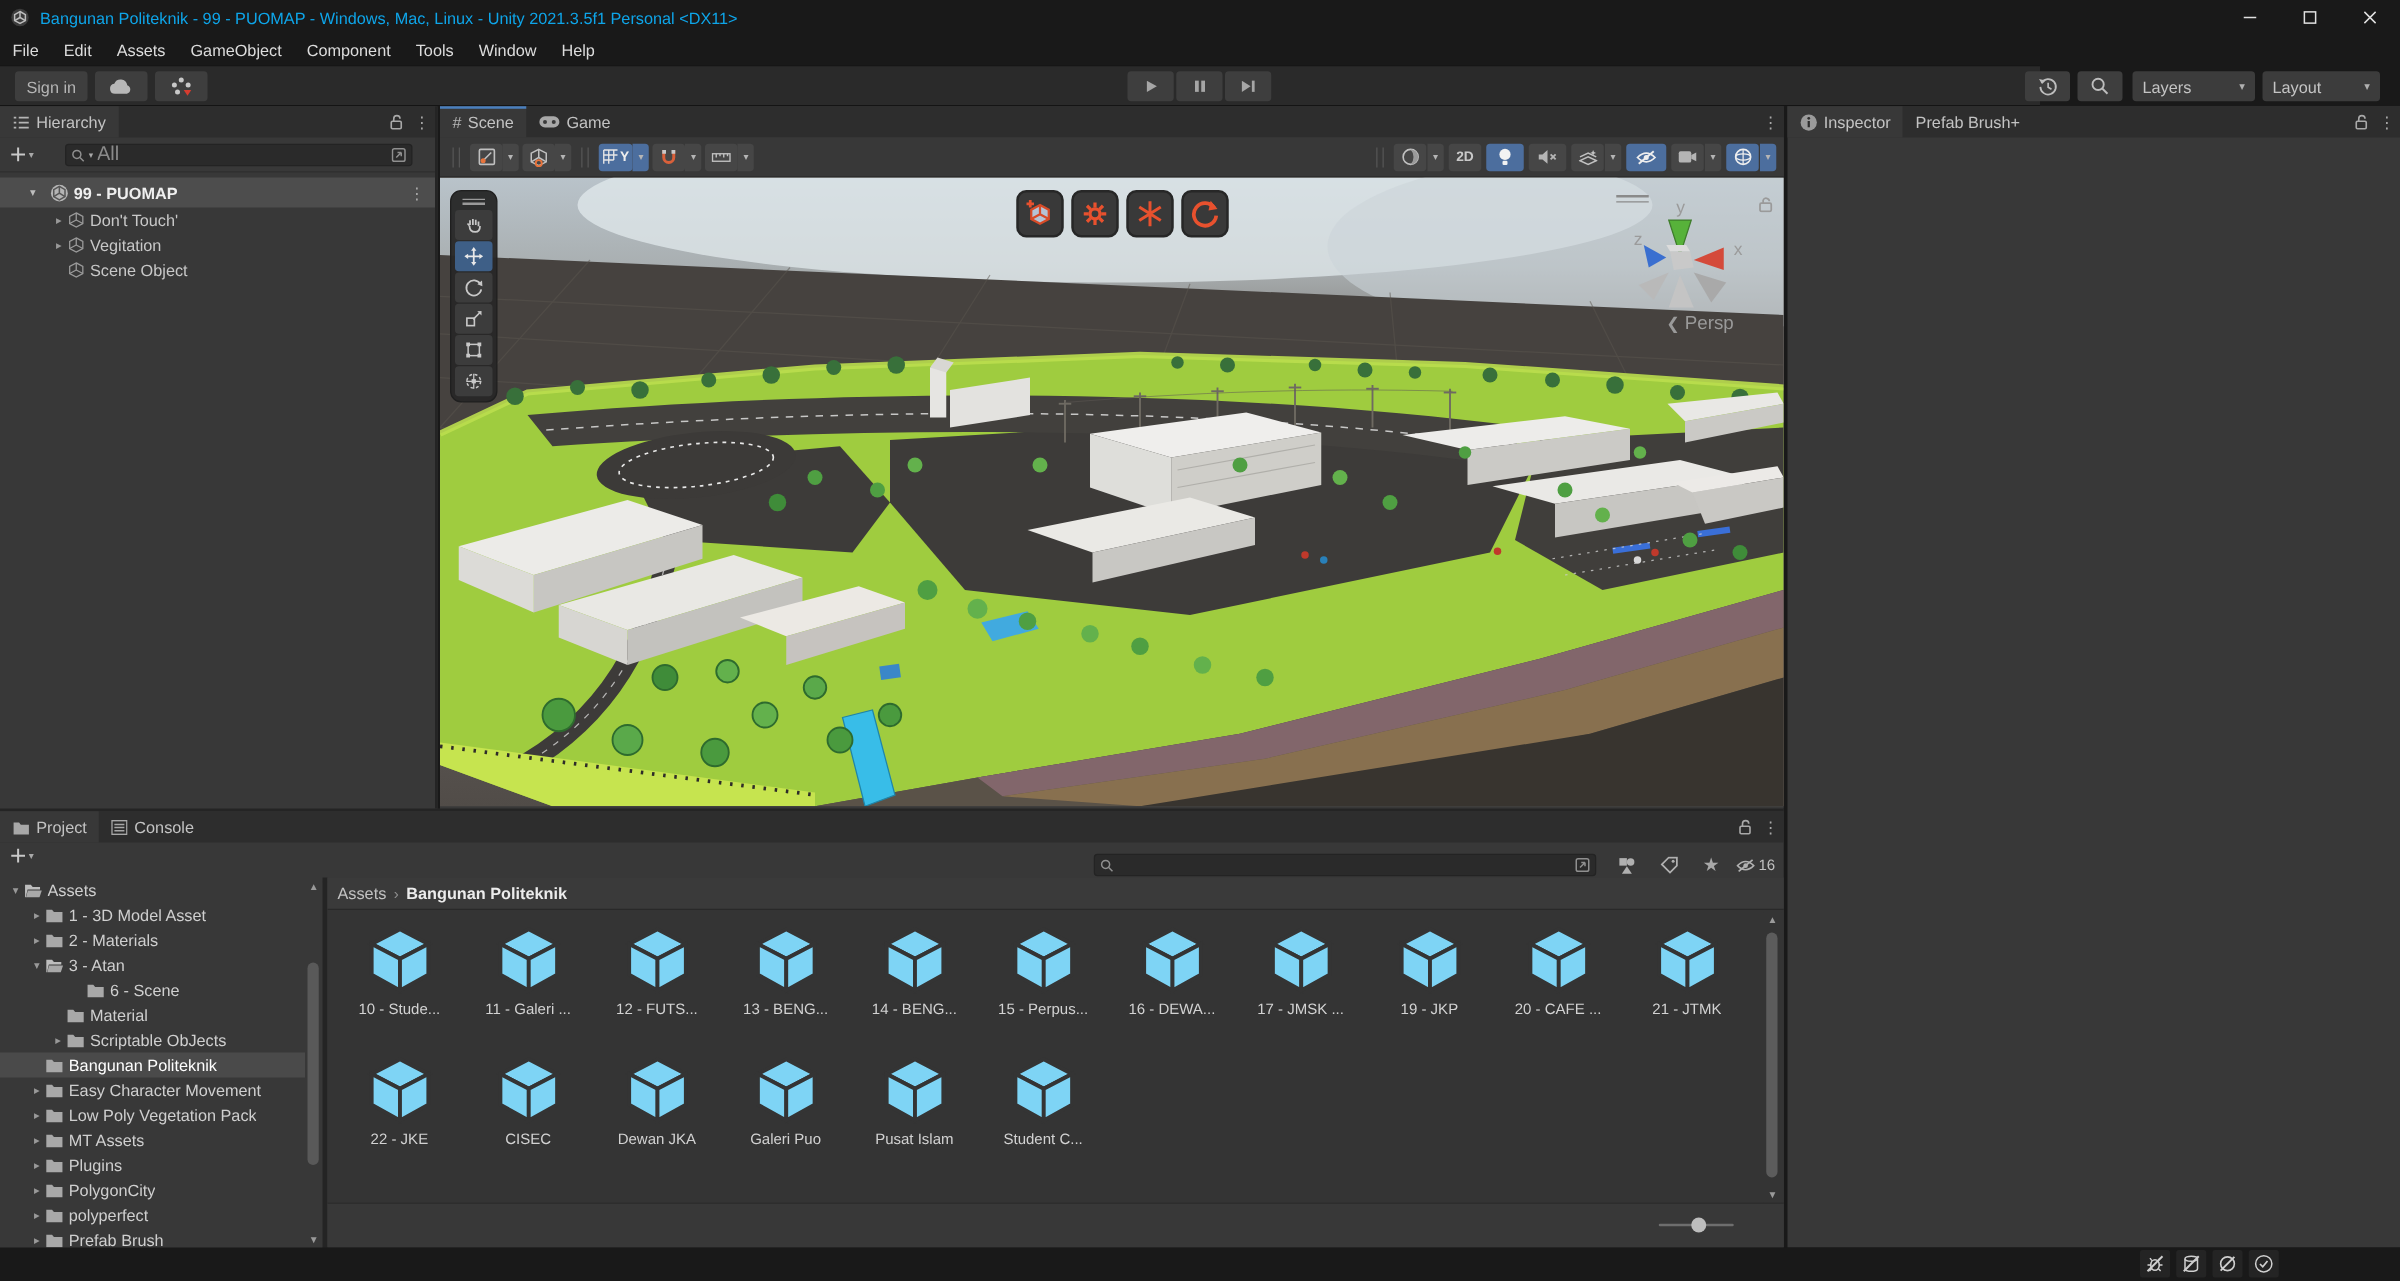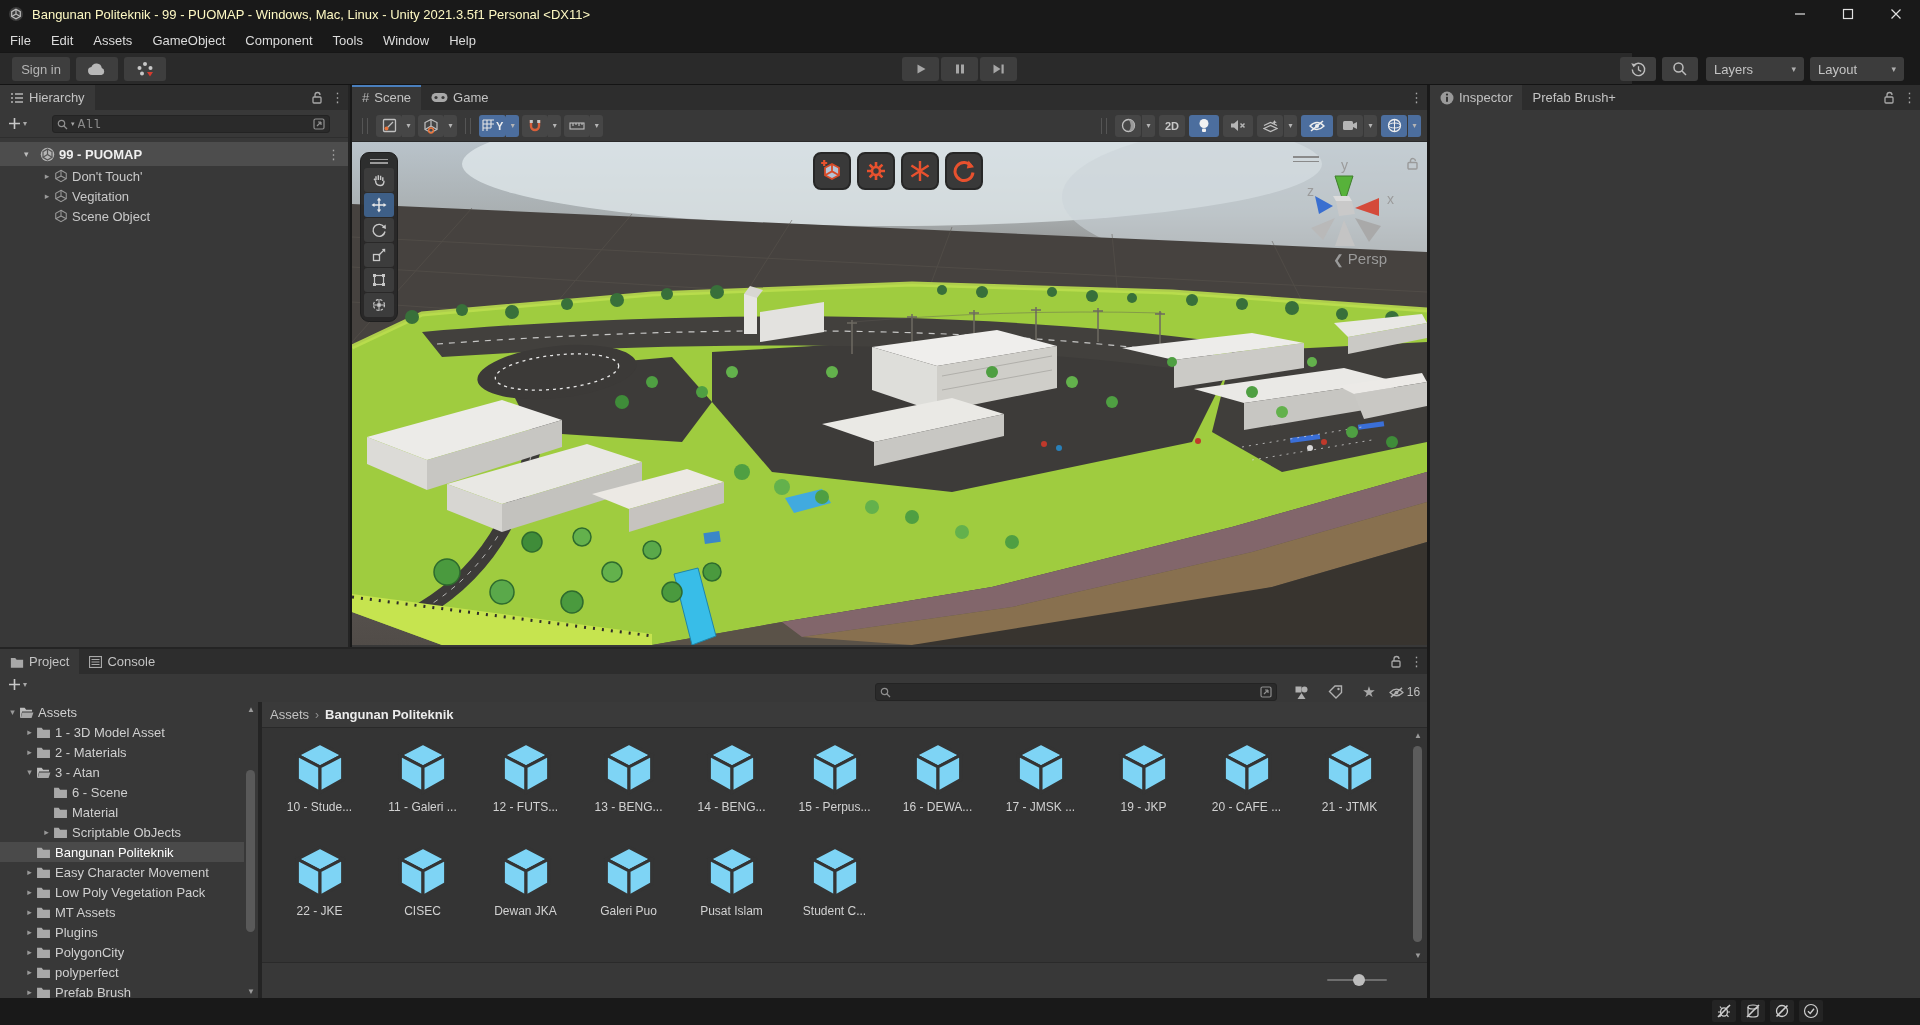--- a/index.html
+++ b/index.html
@@ -2,21 +2,21 @@
 <html><head>
 <meta charset="utf-8">
 <style>
   *{box-sizing:border-box;margin:0;padding:0}
   html,body{width:1920px;height:1025px;overflow:hidden}
   body{font-family:"Liberation Sans",sans-serif;font-size:13px;background:#191919;color:#c9c9c9;position:relative}
   svg{display:block}
 
   
   #titlebar{position:absolute;left:0;top:0;width:1920px;height:28px;background:#191919;display:flex;align-items:center}
-  #title-text{color:#fef9c3;font-size:13px;margin-left:8px;white-space:nowrap}
+  #title-text{color:#0ea5e9;font-size:13px;margin-left:8px;white-space:nowrap}
   #win-controls{position:absolute;right:0;top:0;height:28px;display:flex}
   .win-btn{width:48px;height:28px;display:flex;align-items:center;justify-content:center}
   #unity-logo{margin-left:8px}
 
   
   #menubar{position:absolute;left:0;top:28px;width:1664px;height:24px;background:#191919;display:flex;align-items:center}
   .menu-item{padding:4px 10px;color:#dcdcdc;font-size:13px;cursor:default}
 
   
   #toolbar{position:absolute;left:0;top:52px;width:1632px;height:33px;background:#2a2a2a;border-top:1px solid #161616;border-bottom:1px solid #141414}
@@ -41,21 +41,21 @@
   .tab.focused::before{content:"";position:absolute;left:0;top:0;right:0;height:2px;background:#4a7fbd}
   .tab-right{position:absolute;right:4px;top:0;height:25px;display:flex;align-items:center;gap:8px;color:#a8a8a8}
   .kebab{font-size:13px;color:#a8a8a8;letter-spacing:0}
 
   
   #hierarchy{left:0;top:85px;width:350px;height:562px;border-right:2px solid #242424}
   #hier-toolbar{position:relative;height:28px;border-bottom:1px solid #2e2e2e;display:flex;align-items:center}
   .plus-btn{display:flex;align-items:center;color:#c8c8c8;margin-left:8px;font-size:15px;gap:2px}
   .searchbox{height:18px;background:#2a2a2a;border:1px solid #232323;border-radius:3px;display:flex;align-items:center;padding:0 4px;gap:3px}
   #hier-search{position:absolute;left:52px;top:5px;width:278px}
-  .searchbox input{flex:1;background:transparent;border:none;outline:none;color:#cfcfcf;font-size:13px;font-family:Liberation Mono, monospace;min-width:0}
+  .searchbox input{flex:1;background:transparent;border:none;outline:none;color:#cfcfcf;font-size:16px;font-family:Liberation Sans, sans-serif;min-width:0}
   .searchbox input::placeholder{color:#8a8a8a}
   #hier-rows{position:relative}
   .hrow{height:20px;display:flex;align-items:center;color:#c8c8c8;font-size:13px}
   .hrow .arr{width:14px;text-align:center;font-size:9px;color:#999}
   #scene-row{height:24px;background:#4d4d4d;display:flex;align-items:center;color:#efefef;margin-top:4px}
   #scene-row .name{font-weight:bold;font-size:13px;margin-left:4px}
   #scene-row .arr{width:16px;margin-left:24px;font-size:9px;color:#bdbdbd}
 
   
   #scenepanel{left:352px;top:85px;width:1075px;height:562px}
@@ -831,21 +831,21 @@
         <div class="trow" style="padding-left: 23px;">
           <span class="arr">▾</span>
           <span style="display: flex; flex: 0 0 auto;">
             <svg width="15" height="12" viewBox="0 0 16 13">
               <path d="M1 2h5l1.6 2H14v2H3.2L1.6 13H1Z" fill="#bdbdbd"></path>
               <path d="M3.4 7H15.5L13.5 13H1.8Z" fill="#a8a8a8"></path>
             </svg>
           </span>
           <span class="lbl">3 - Atan</span>
         </div>
-        <div class="trow" style="padding-left: 40px;">
+        <div class="trow" style="padding-left: 56px;">
           <span class="arr"></span>
           <span style="display: flex; flex: 0 0 auto;">
             <svg width="15" height="12" viewBox="0 0 16 13">
               <path d="M1 2h5l1.6 2H15v9H1Z" fill="#a8a8a8"></path>
             </svg>
           </span>
           <span class="lbl">6 - Scene</span>
         </div>
         <div class="trow" style="padding-left: 40px;">
           <span class="arr"></span>

